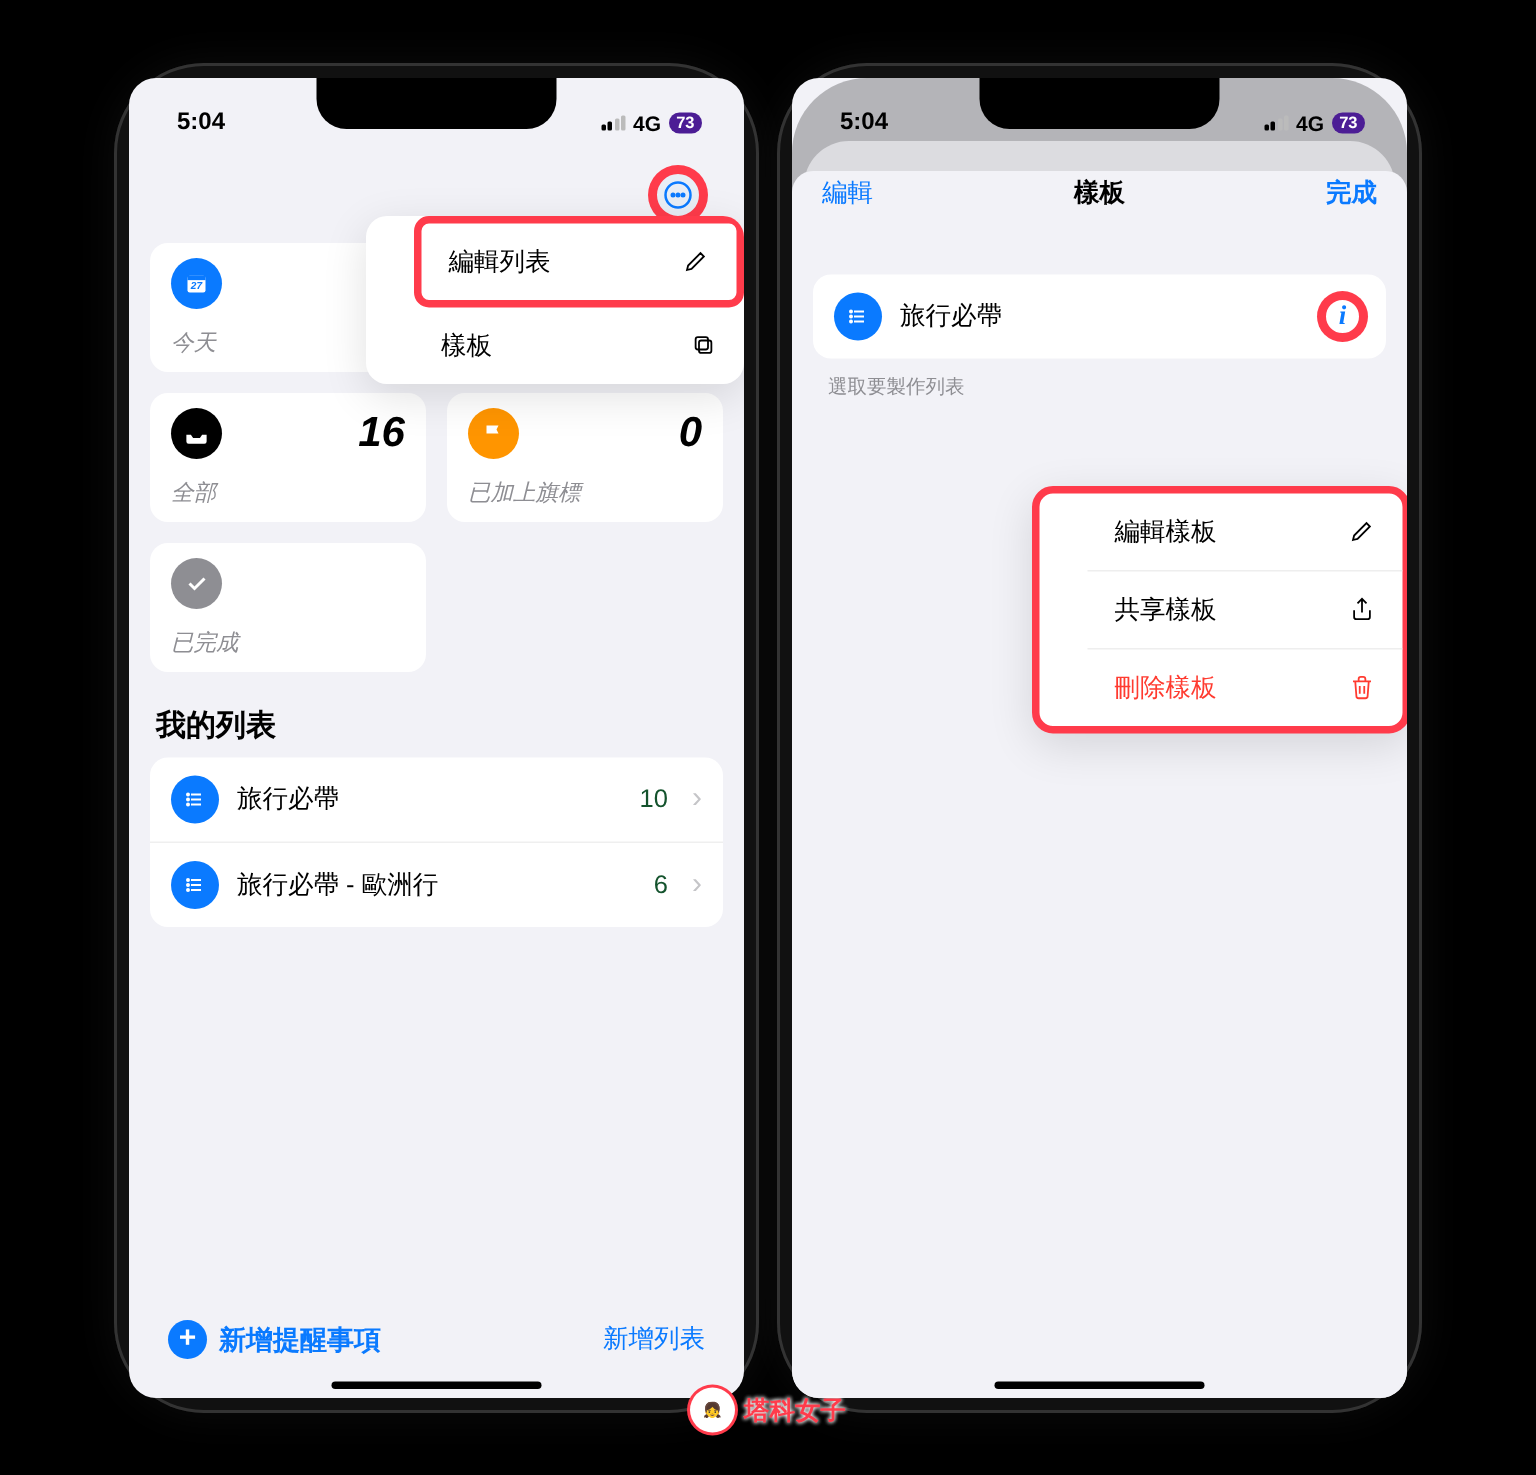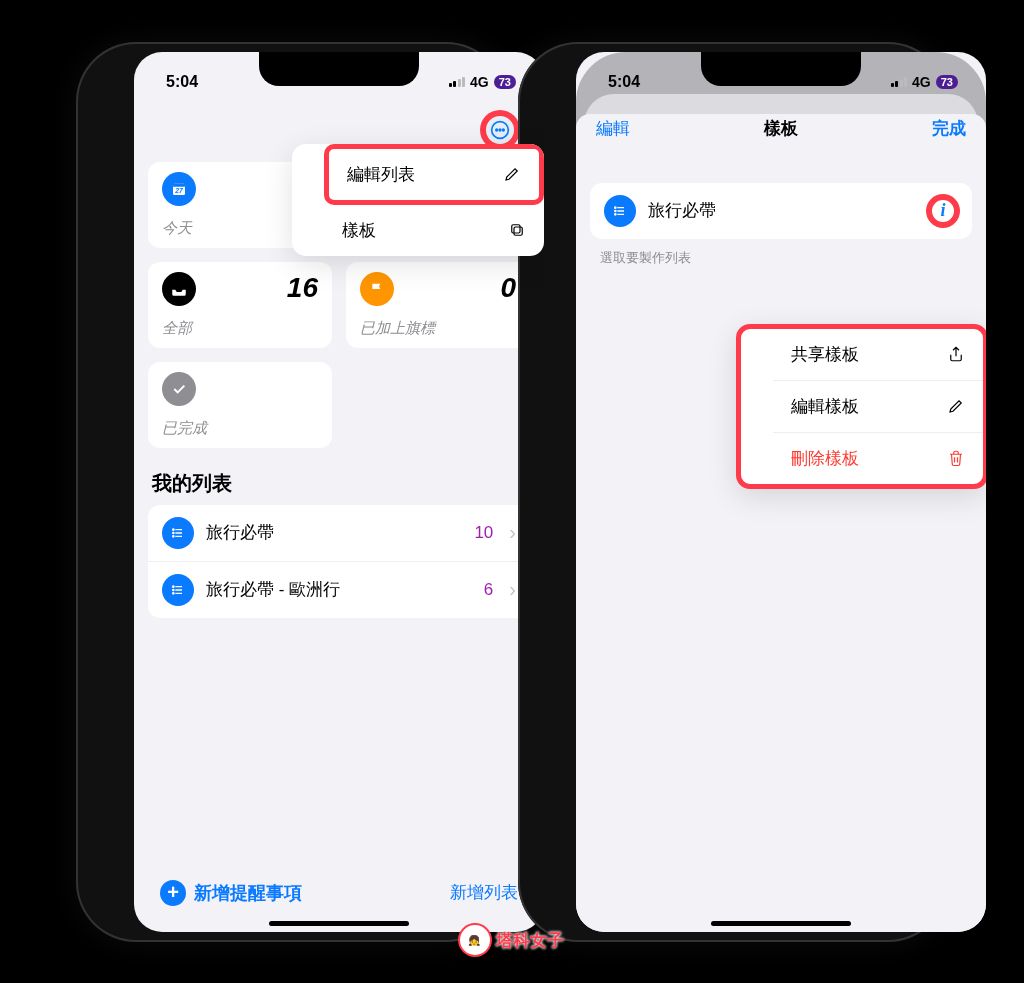--- a/index.html
+++ b/index.html
@@ -21,24 +21,23 @@
     background: #111;
     border-radius: 60px;
     padding: 10px;
     box-shadow: 0 0 0 2px #333 inset, 0 0 30px rgba(255,255,255,0.05);
     position: relative;
   }
   .screen {
     width: 100%;
     height: 100%;
     background: #f2f2f7;
-    border-radius: 28px;
+    border-radius: 18px;
     overflow: hidden;
     position: relative;
-    margin-left: 48px;
   }
   .notch {
     position: absolute;
     top: 0;
     left: 50%;
     transform: translateX(-50%);
     width: 160px;
     height: 34px;
     background: #000;
     border-bottom-left-radius: 20px;
@@ -175,21 +174,21 @@
     border-bottom: 1px solid #efefef;
     gap: 12px;
   }
   .list-row:last-child { border-bottom:none; }
   .bullet-icon {
     width: 32px; height: 32px; border-radius: 50%;
     background:#0a7aff; display:flex; align-items:center; justify-content:center;
   }
   .bullet-icon svg { width:16px; height:16px; }
   .list-label { flex:1; font-size:17px; }
-  .list-count { color:#a21caf; font-size:17px; margin-right:4px; }
+  .list-count { color:#14532d; font-size:17px; margin-right:4px; }
   .chev { color:#c5c5c8; font-size:20px; }
 
   .bottom-bar {
     position:absolute; bottom: 26px; left:0; right:0;
     display:flex; justify-content:space-between; align-items:center;
     padding: 0 26px;
   }
   .add-reminder { display:flex; align-items:center; gap:8px; color:#0a7aff; font-weight:600; font-size:18px; }
   .add-circle { width:26px; height:26px; border-radius:50%; background:#0a7aff; color:#fff; display:flex; align-items:center; justify-content:center; font-size:20px; font-weight:700; }
   .add-list { color:#0a7aff; font-size:17px; }
@@ -455,29 +454,29 @@
               <circle cx="5" cy="17" r="1" fill="#fff"></circle>
             </svg>
         </div>
         <span style="flex:1; font-size:17px;">旅行必帶</span>
         <div class="info-btn">i</div>
       </div>
       <div class="template-hint">選取要製作列表</div>
 
       <div class="context-menu right">
         <div class="menu-item">
+          <span>編輯樣板</span>
+          <svg viewBox="0 0 24 24" fill="none" stroke="#000" stroke-width="1.6">
+              <path d="M4 20l4-1 11-11-3-3L5 16l-1 4z"></path>
+            </svg>
+        </div>
+        <div class="menu-item">
           <span>共享樣板</span>
           <svg viewBox="0 0 24 24" fill="none" stroke="#000" stroke-width="1.6">
               <path d="M12 3v12M8 7l4-4 4 4M5 13v6a2 2 0 002 2h10a2 2 0 002-2v-6"></path>
-            </svg>
-        </div>
-        <div class="menu-item">
-          <span>編輯樣板</span>
-          <svg viewBox="0 0 24 24" fill="none" stroke="#000" stroke-width="1.6">
-              <path d="M4 20l4-1 11-11-3-3L5 16l-1 4z"></path>
             </svg>
         </div>
         <div class="menu-item destructive">
           <span>刪除樣板</span>
           <svg viewBox="0 0 24 24" fill="none" stroke="#ff3b30" stroke-width="1.6">
               <path d="M4 7h16M9 7V5a2 2 0 012-2h2a2 2 0 012 2v2M6 7l1 13a2 2 0 002 2h6a2 2 0 002-2l1-13M10 11v7M14 11v7"></path>
             </svg>
         </div>
       </div>
     </div>

